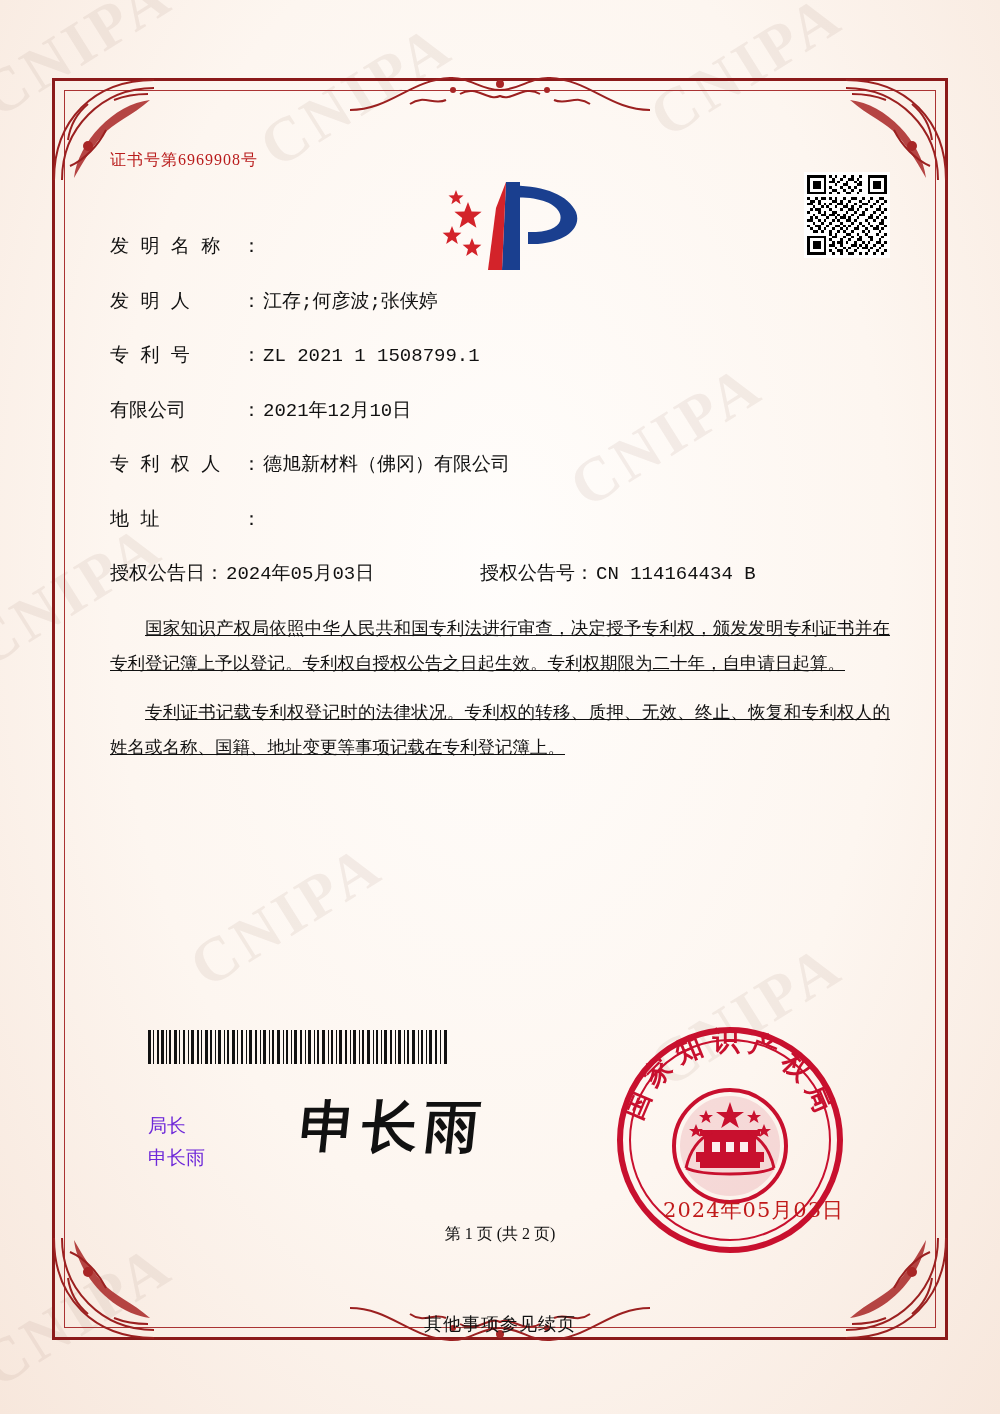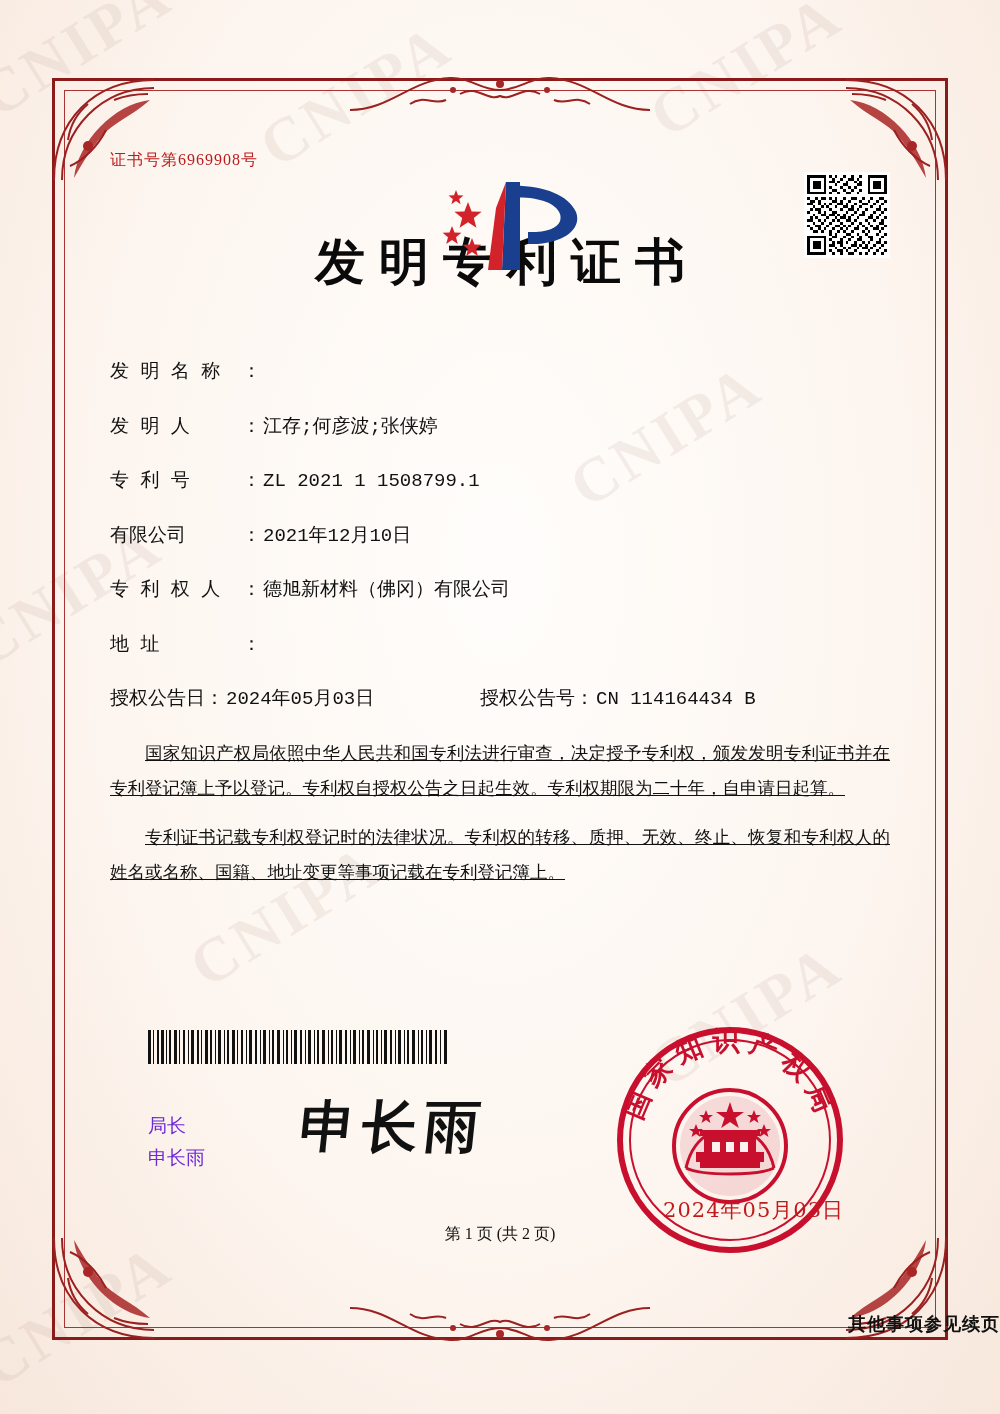--- a/index.html
+++ b/index.html
@@ -249,26 +249,25 @@
     text-align: center;
     font-size: 16px;
     color: #111;
     z-index: 3;
   }
   .footer-note {
     position: absolute;
     left: 0;
     right: 0;
     top: 1312px;
-    text-align: right;
+    text-align: center;
     font-size: 18px;
     color: #111;
     z-index: 3;
     letter-spacing: 1px;
-    font-weight: bold;
   }
 </style>
 </head>
 <body>
 
 <div class="watermark-layer">
   <div class="wm" style="left:-30px; top:10px;">CNIPA</div>
   <div class="wm" style="left:250px; top:60px;">CNIPA</div>
   <div class="wm" style="left:640px; top:30px;">CNIPA</div>
   <div class="wm" style="left:-40px; top:560px;">CNIPA</div>
@@ -605,21 +604,20 @@
           <rect x="12" y="28" width="1" height="1"></rect>
           <rect x="15" y="28" width="2" height="1"></rect>
           <rect x="19" y="28" width="1" height="1"></rect>
           <rect x="21" y="28" width="1" height="1"></rect>
           <rect x="24" y="28" width="1" height="1"></rect>
           <rect x="27" y="28" width="1" height="1"></rect>
       </g>
     </svg>
   </div>
 
-  <div class="title">发明专利证书</div>
 
   <div class="fields">
 
     <div class="field-row">
       <span class="f-label">发 明 名 称</span>
       <span class="f-colon">：</span>
     </div>
 
     <div class="field-row">
       <span class="f-label">发 明 人</span>

